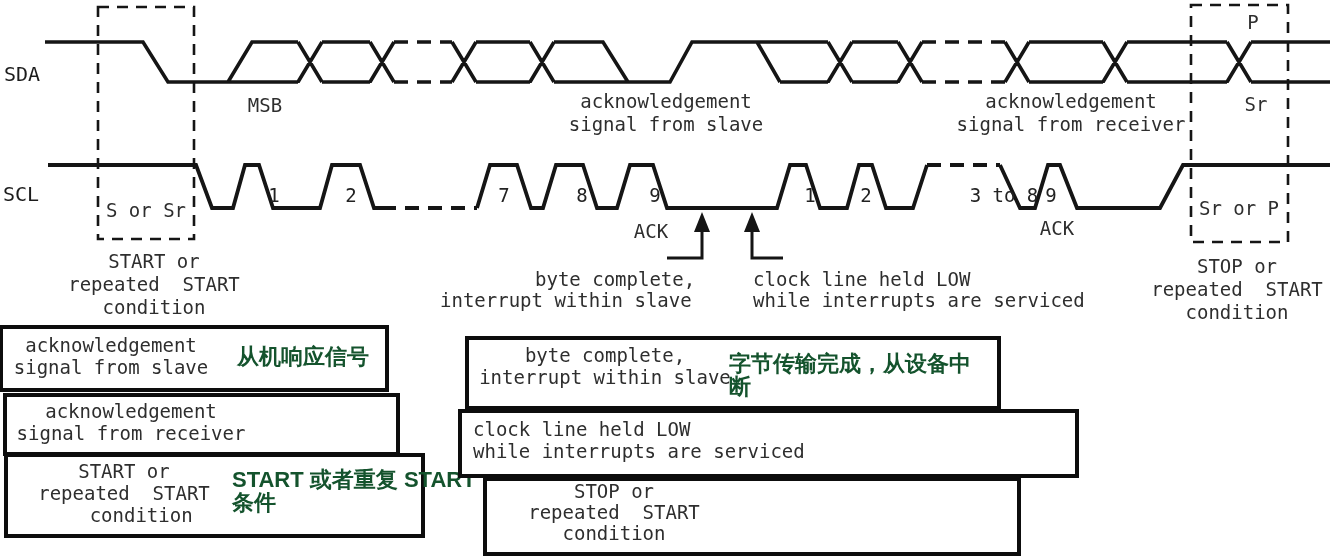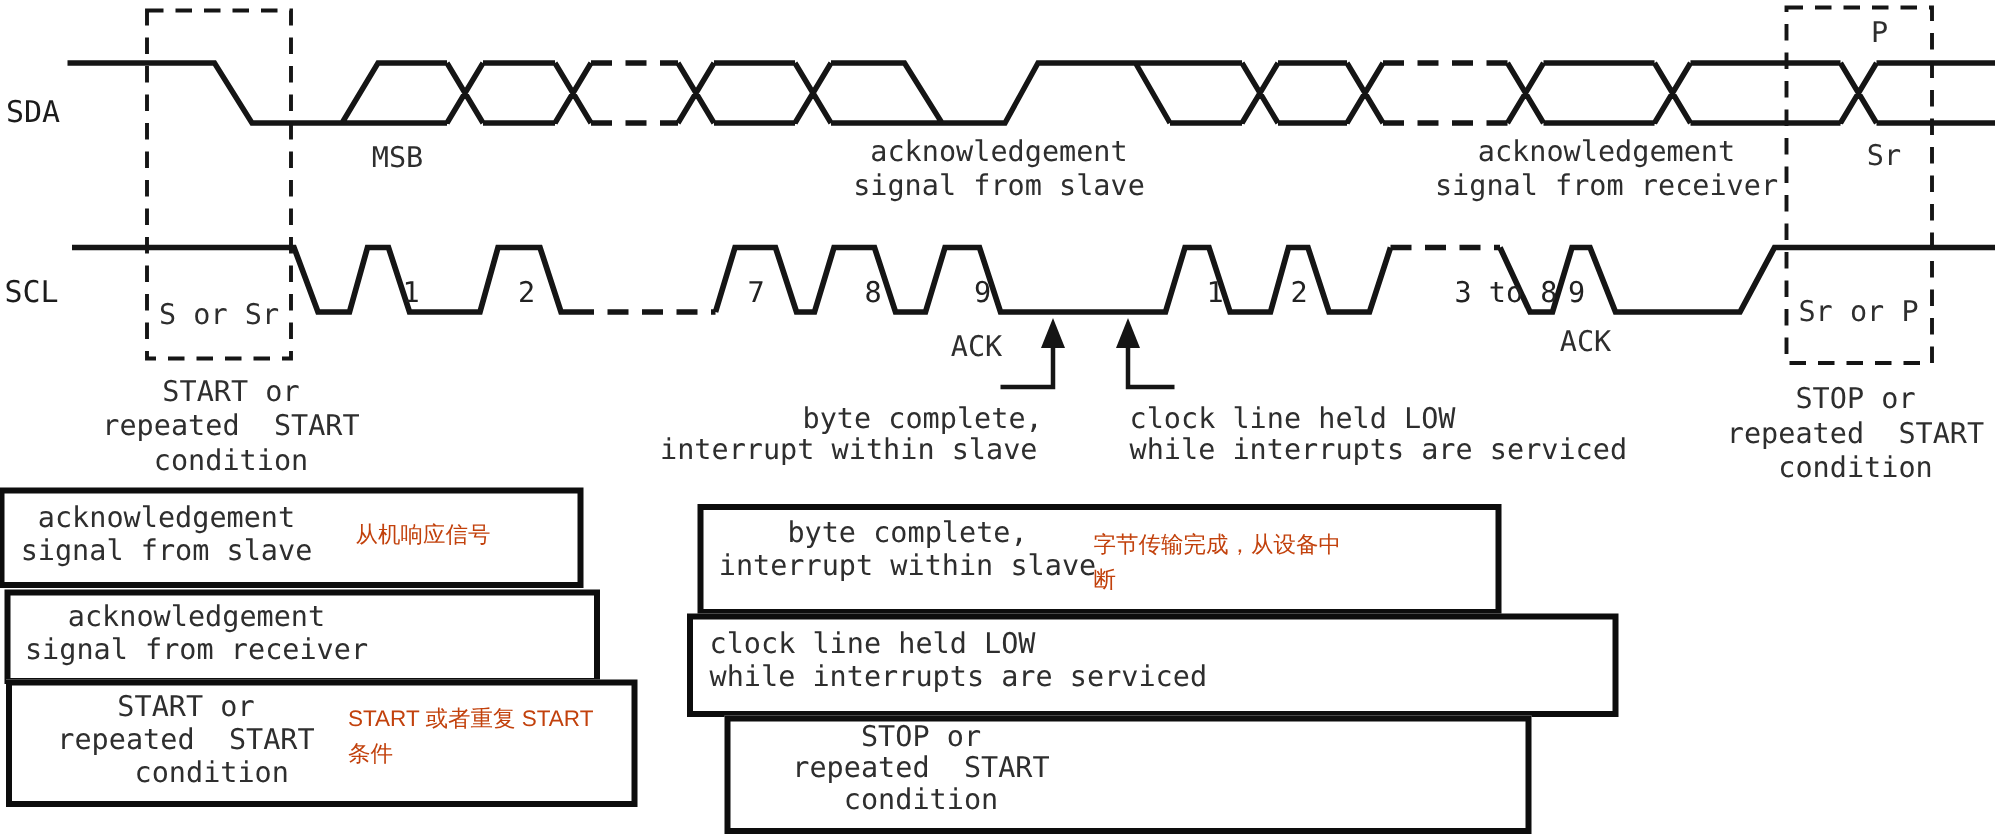--- a/index.html
+++ b/index.html
@@ -16,21 +16,21 @@
   .sig{font-size:20px;color:#1c1c1c;}
   .num{position:absolute;top:184px;font-size:19px;color:#222;transform:translateX(-50%);white-space:pre;}
   .lbox{
     position:absolute; background:#fff; border:4px solid #0d0d0d;
   }
   .lbox .en{
     position:absolute; color:#2e2e2e; font-size:19px; line-height:22px;
     white-space:pre; text-align:center;
   }
   .lbox .cn{
-    position:absolute; color:#c2410c; font-weight:normal; font-size:15px; line-height:23px;
+    position:absolute; color:#14532d; font-weight:bold; font-size:22px; line-height:23px;
     font-family:"Liberation Sans","DejaVu Sans",sans-serif; white-space:pre;
   }
 </style>
 </head>
 <body>
 
 <div class="stage">
 
   <svg width="1330" height="330" viewBox="0 0 1330 330">
 

